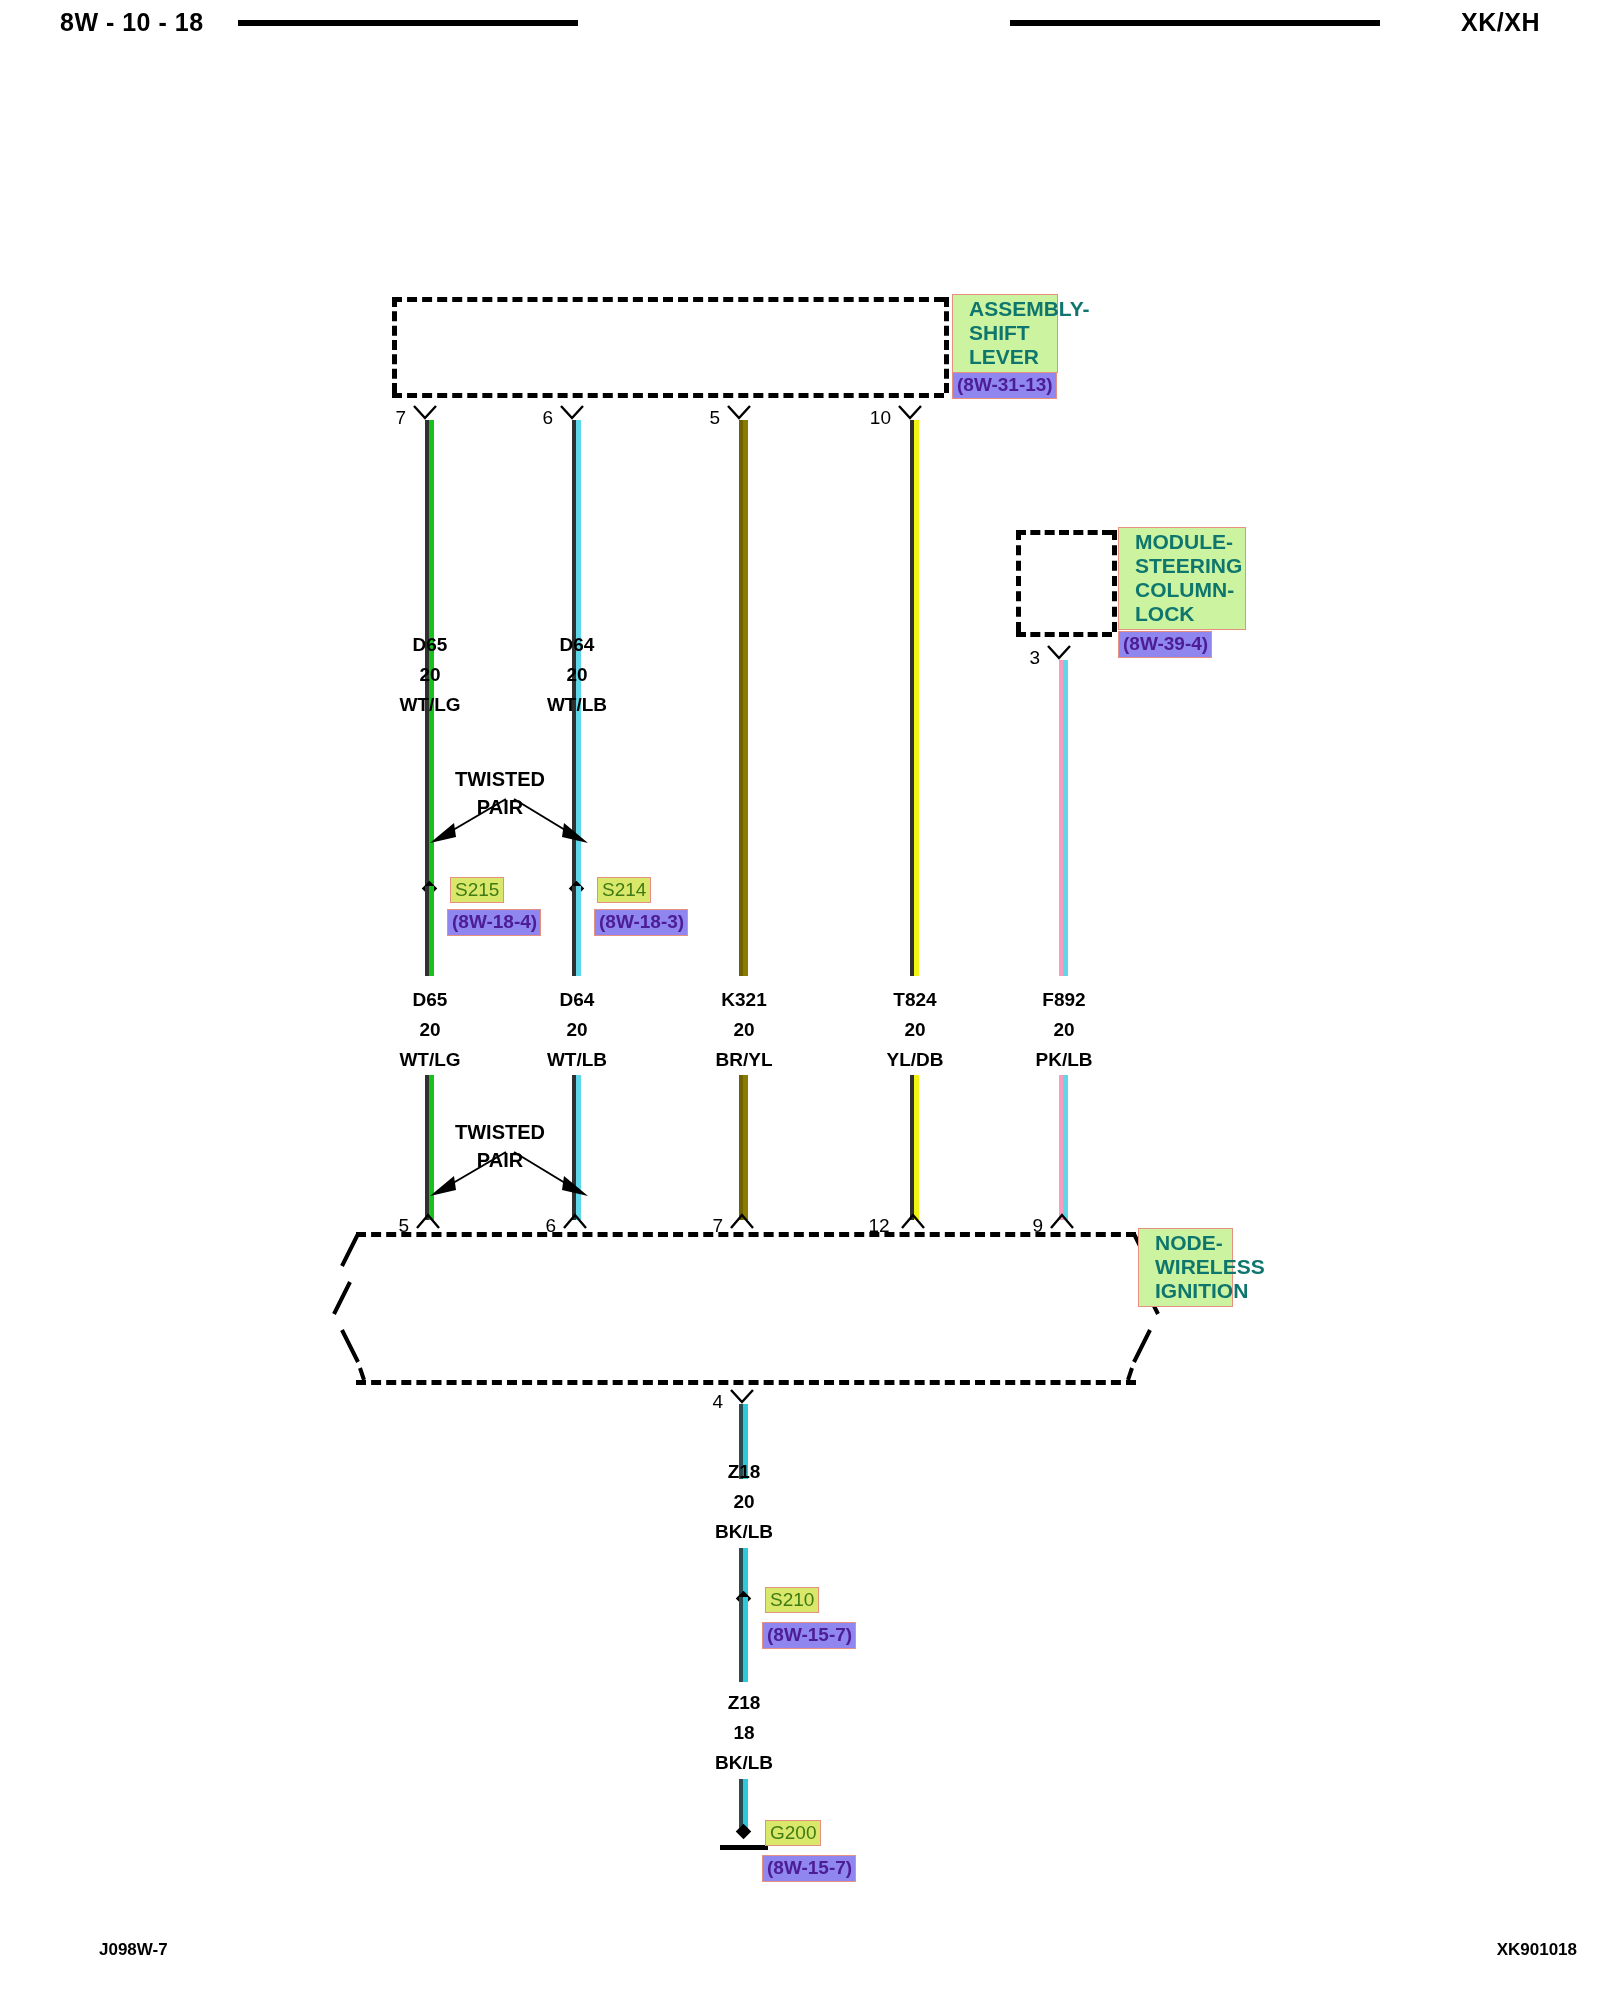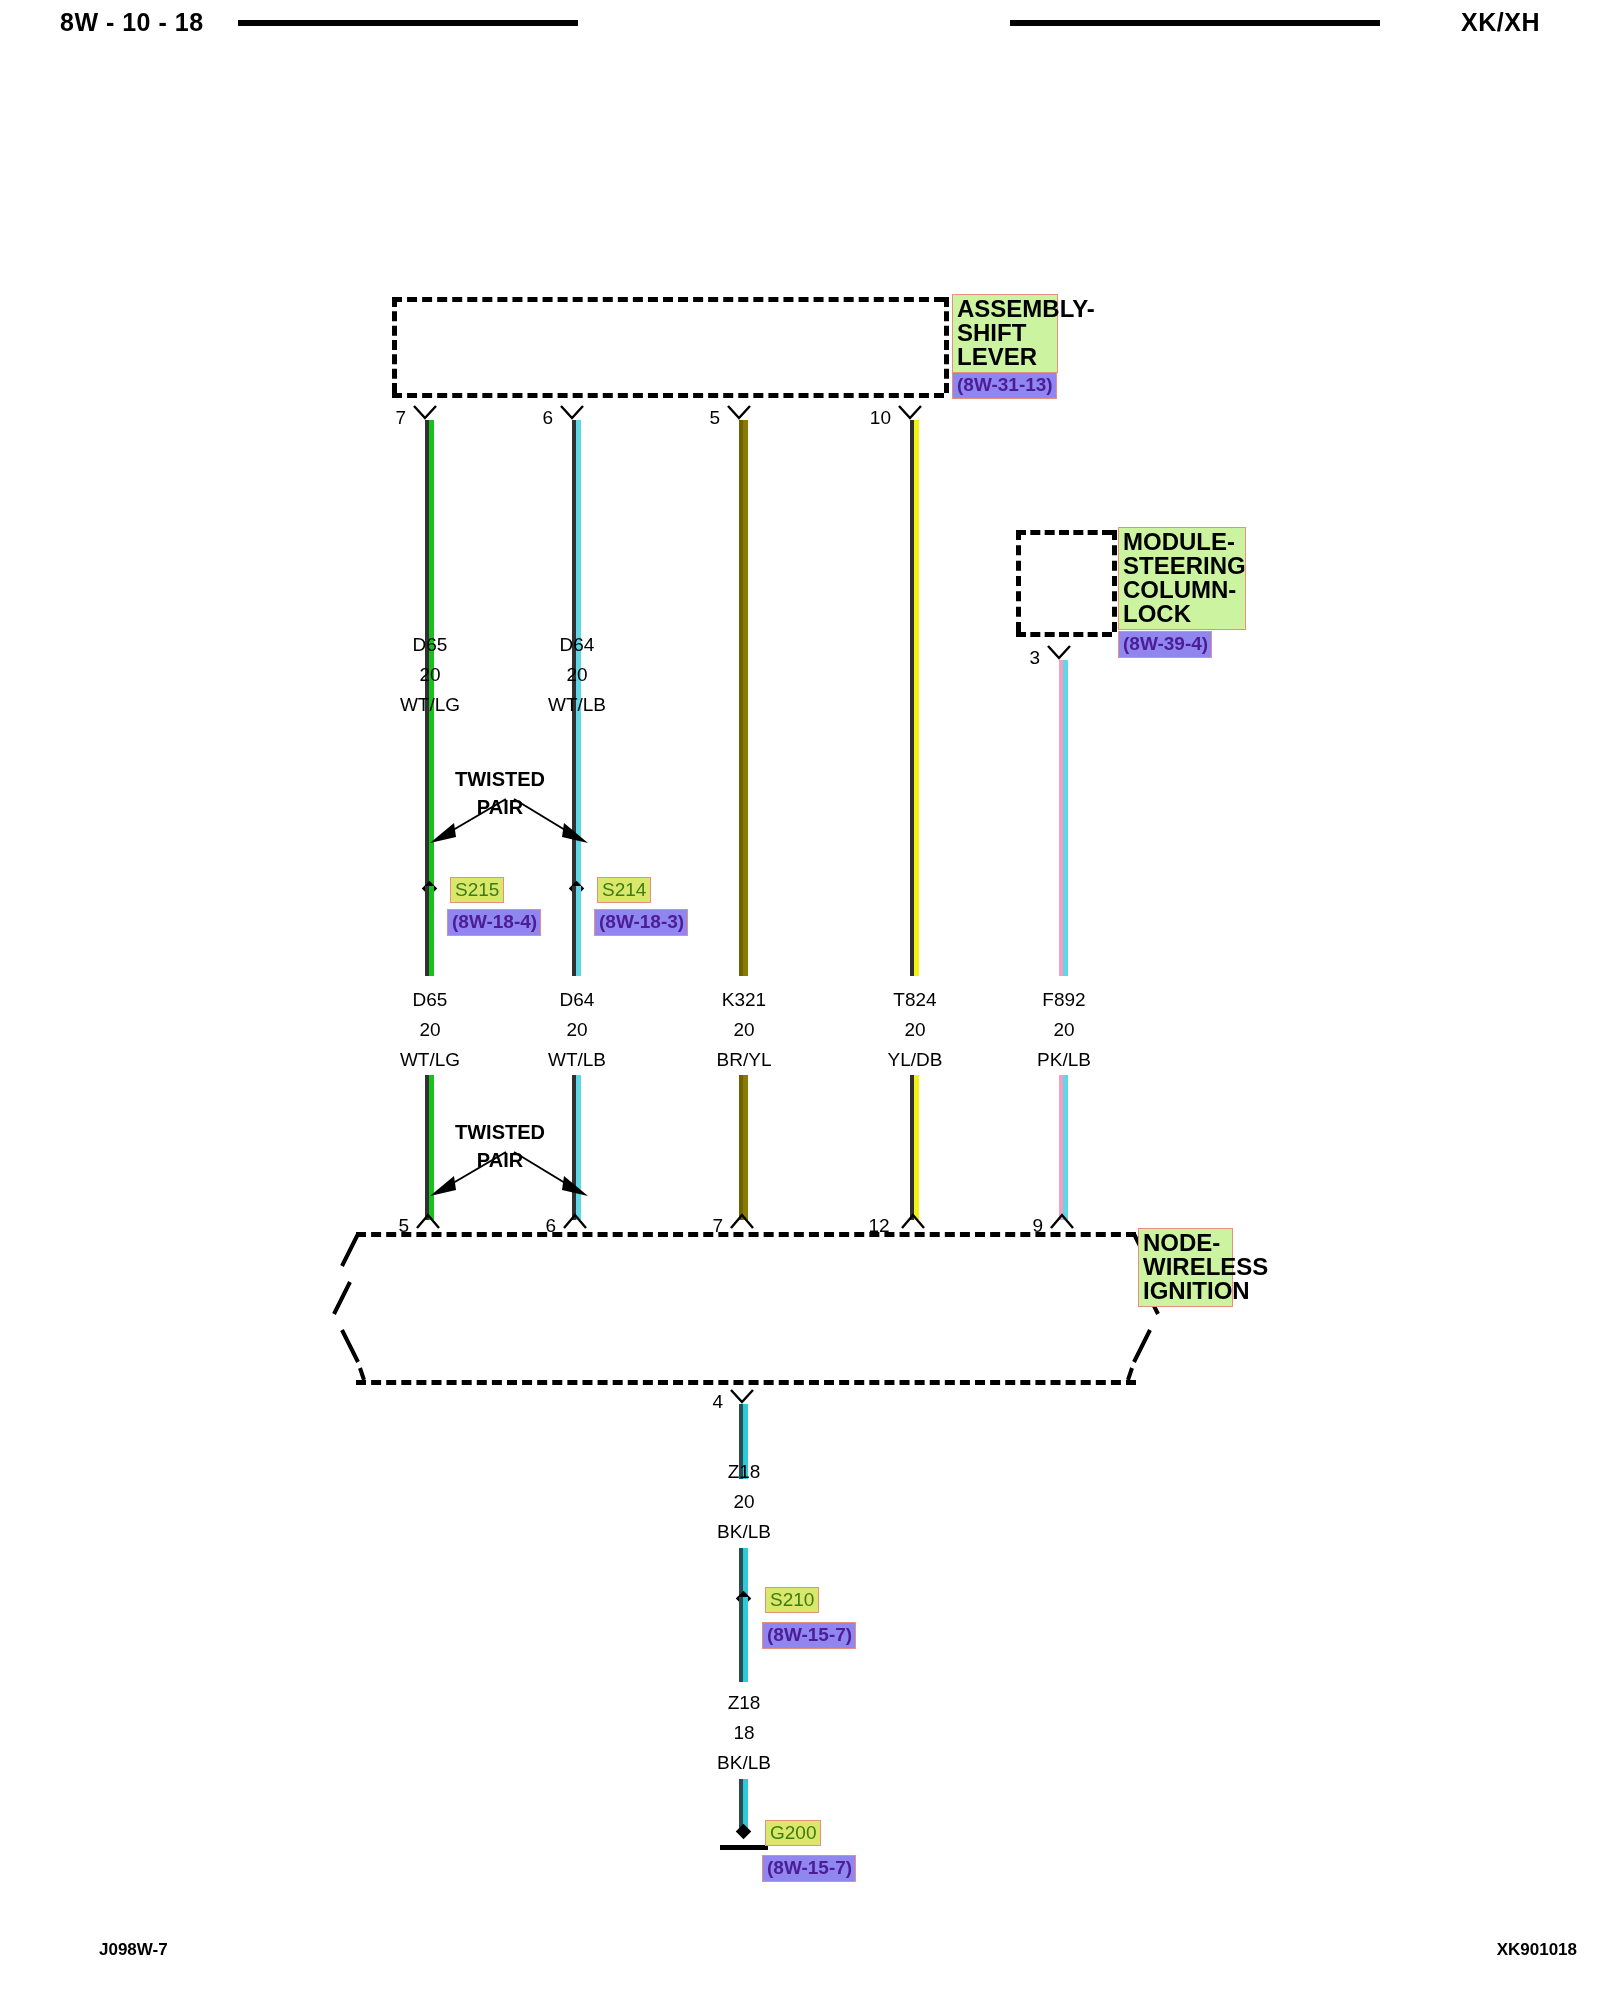--- a/index.html
+++ b/index.html
@@ -78,32 +78,32 @@
   .pin {
     position: absolute;
     font-size: 19px; line-height: 19px;
     text-align: right;
   }
 
   
   .wdesc {
     position: absolute;
     width: 160px; text-align: center;
-    font-size: 19px; line-height: 30px;
+    font-size: 19px; line-height: 30px; font-weight: bold;
   }
   .wdesc span { display: block; }
 
   
   .namebox {
     position: absolute;
     background: #ccf4a0;
     border: 1px solid #e59080;
-    color: #000000;
-    font-size: 24px; line-height: 24px; font-weight: bold;
-    padding: 2px 3px 3px 4px;
+    color: #0f766e;
+    font-size: 21px; line-height: 24px; font-weight: bold;
+    padding: 2px 3px 3px 16px;
     white-space: pre-line;
   }
   
   .refbox {
     position: absolute;
     background: #8f86f0;
     border: 1px solid #e59080;
     color: #4c1d95;
     font-size: 19px; line-height: 22px; font-weight: bold;
     padding: 1px 3px 2px 4px;

